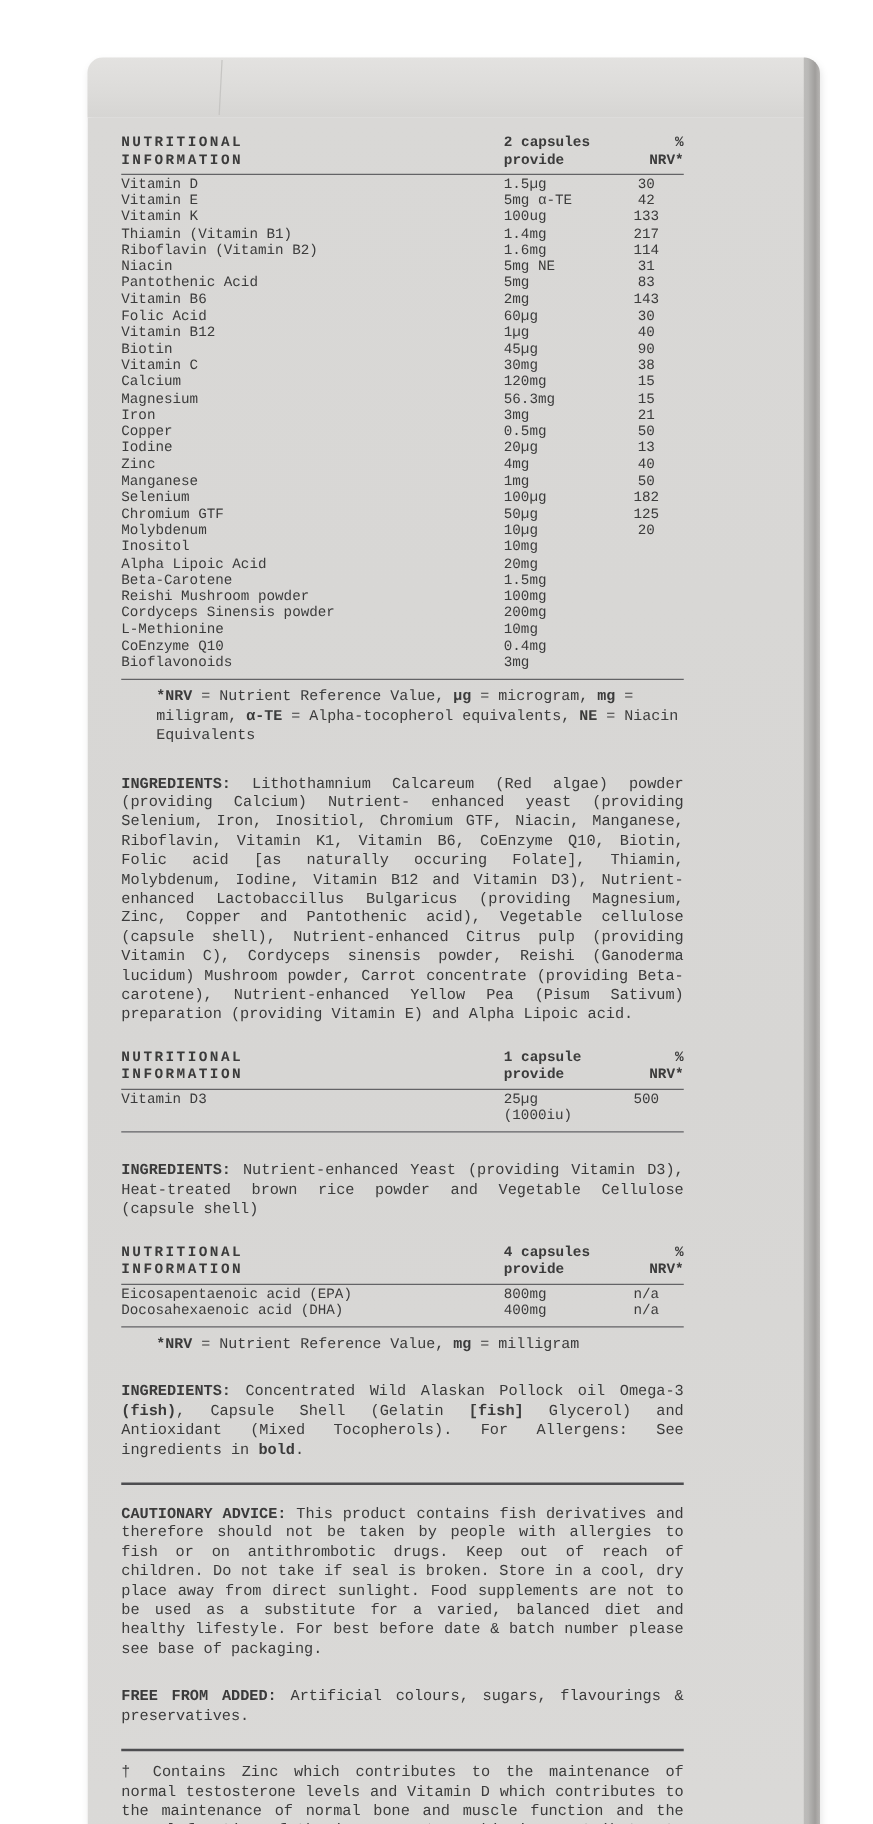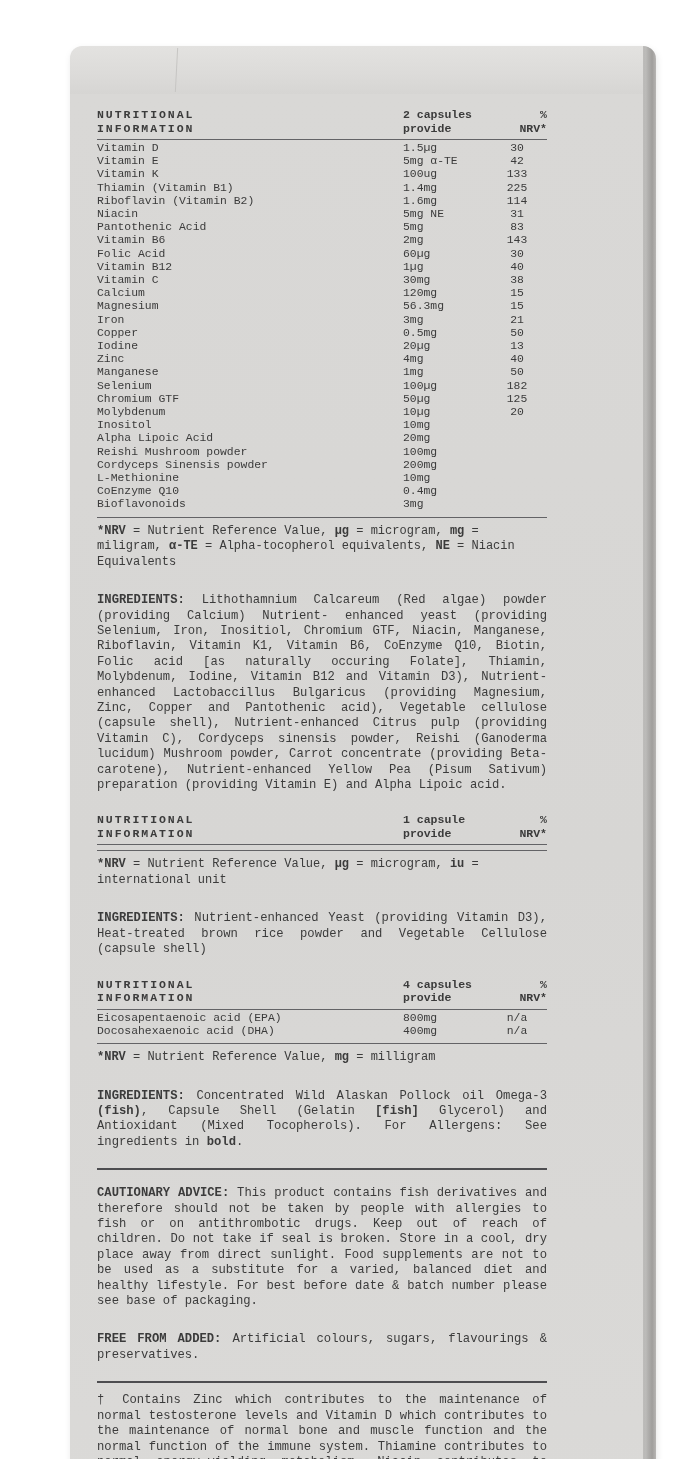--- a/index.html
+++ b/index.html
@@ -40,21 +40,21 @@
   .tbl-head{display:grid;grid-template-columns:306px 84px 60px;
     font-weight:bold;font-size:11.5px;line-height:13.5px;}
   .tbl-head .t-title{letter-spacing:0.17em;}
   .tbl-head .t-nrv{text-align:right;}
   .rule{border:0;border-top:1px solid #63636а;border-top:1px solid #636366;margin:4px 0 2px 0;}
   .rule.below-rows{margin-top:5px;}
   .rows .row{display:grid;grid-template-columns:306px 84px 60px;
     font-size:11.4px;line-height:13.2px;}
   .rows .c-nrv{text-align:center;}
   
-  .fn{font-size:12px;line-height:15.5px;margin-top:6px;}
+  .fn{font-size:12px;line-height:15.5px;margin-top:6px;margin-left:28px;}
   .para{font-size:12.2px;line-height:15.4px;text-align:justify;margin-top:23px;}
   b{font-weight:bold;}
   .gap-table{margin-top:20px;}
   .divider{border:0;border-top:2px solid #4d4d50;margin:18px 0 0 0;}
   .para.major{margin-top:16px;}
   .para.claims{margin-top:10px;}
 </style>
 </head>
 <body>
 
@@ -98,21 +98,21 @@
 
         <div class="row">
           <div class="c-name">Vitamin K</div>
           <div class="c-amt">100ug</div>
           <div class="c-nrv">133</div>
         </div>
 
         <div class="row">
           <div class="c-name">Thiamin (Vitamin B1)</div>
           <div class="c-amt">1.4mg</div>
-          <div class="c-nrv">225</div>
+          <div class="c-nrv">217</div>
         </div>
 
         <div class="row">
           <div class="c-name">Riboflavin (Vitamin B2)</div>
           <div class="c-amt">1.6mg</div>
           <div class="c-nrv">114</div>
         </div>
 
         <div class="row">
           <div class="c-name">Niacin</div>
@@ -137,20 +137,25 @@
           <div class="c-amt">60µg</div>
           <div class="c-nrv">30</div>
         </div>
 
         <div class="row">
           <div class="c-name">Vitamin B12</div>
           <div class="c-amt">1µg</div>
           <div class="c-nrv">40</div>
         </div>
 
+        <div class="row">
+          <div class="c-name">Biotin</div>
+          <div class="c-amt">45µg</div>
+          <div class="c-nrv">90</div>
+        </div>
 
         <div class="row">
           <div class="c-name">Vitamin C</div>
           <div class="c-amt">30mg</div>
           <div class="c-nrv">38</div>
         </div>
 
         <div class="row">
           <div class="c-name">Calcium</div>
           <div class="c-amt">120mg</div>
@@ -216,20 +221,25 @@
           <div class="c-amt">10mg</div>
           <div class="c-nrv"></div>
         </div>
 
         <div class="row">
           <div class="c-name">Alpha Lipoic Acid</div>
           <div class="c-amt">20mg</div>
           <div class="c-nrv"></div>
         </div>
 
+        <div class="row">
+          <div class="c-name">Beta-Carotene</div>
+          <div class="c-amt">1.5mg</div>
+          <div class="c-nrv"></div>
+        </div>
 
         <div class="row">
           <div class="c-name">Reishi Mushroom powder</div>
           <div class="c-amt">100mg</div>
           <div class="c-nrv"></div>
         </div>
 
         <div class="row">
           <div class="c-name">Cordyceps Sinensis powder</div>
           <div class="c-amt">200mg</div>
@@ -266,22 +276,29 @@
       <div class="t-dose">
         <div>1 capsule</div>
         <div>provide</div>
       </div>
       <div class="t-nrv">
         <div>%</div>
         <div>NRV*</div>
       </div>
     </div>
     <hr class="rule">
+    <div class="rows">
+
+        <div class="row">
+          <div class="c-name">Vitamin D3</div>
+          <div class="c-amt">25µg (1000iu)</div>
+          <div class="c-nrv">500</div>
+        </div>
+      </div>
     <hr class="rule below-rows">
-    <p class="fn"><b>*NRV</b><span> = Nutrient Reference Value, </span><b>µg</b><span> = microgram, </span><b>iu</b><span> = international unit</span></p>
     <p class="para"><b>INGREDIENTS:</b><span> Nutrient-enhanced Yeast (providing Vitamin D3), Heat-treated brown rice powder and Vegetable Cellulose (capsule shell)</span></p>
 
     <div class="tbl-head gap-table">
       <div class="t-title">
         <div>NUTRITIONAL</div>
         <div>INFORMATION</div>
       </div>
       <div class="t-dose">
         <div>4 capsules</div>
         <div>provide</div>

